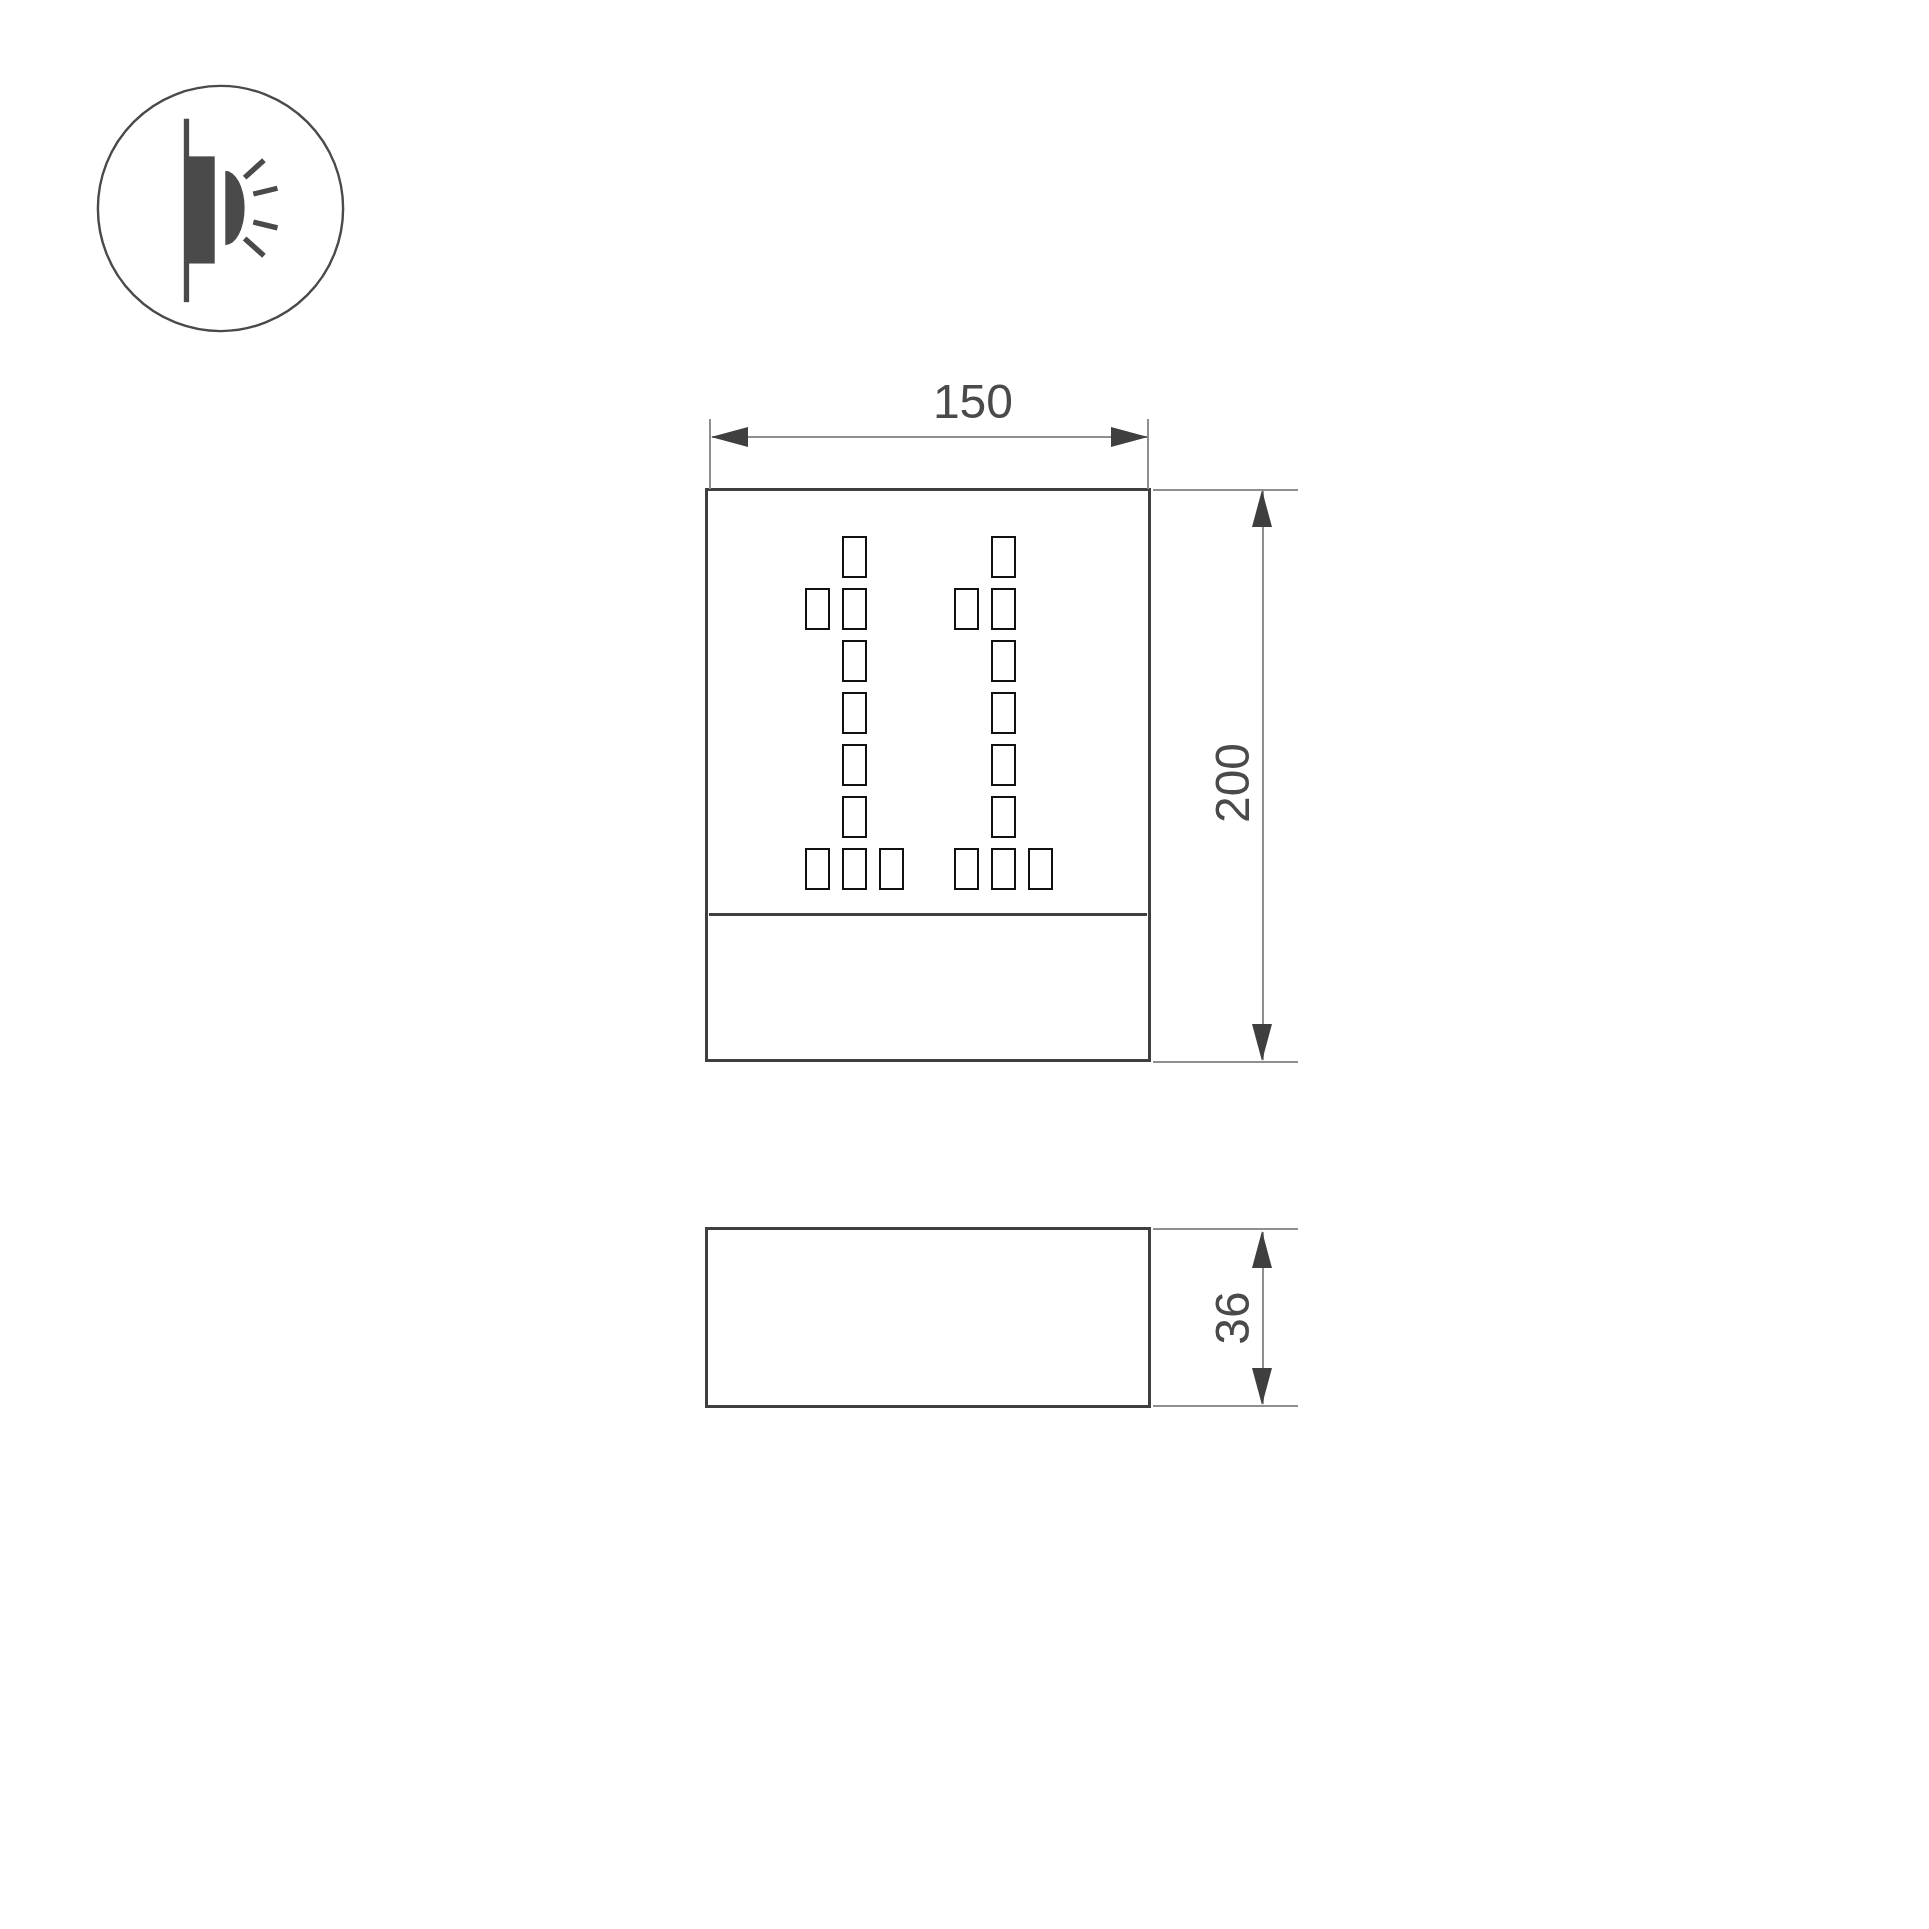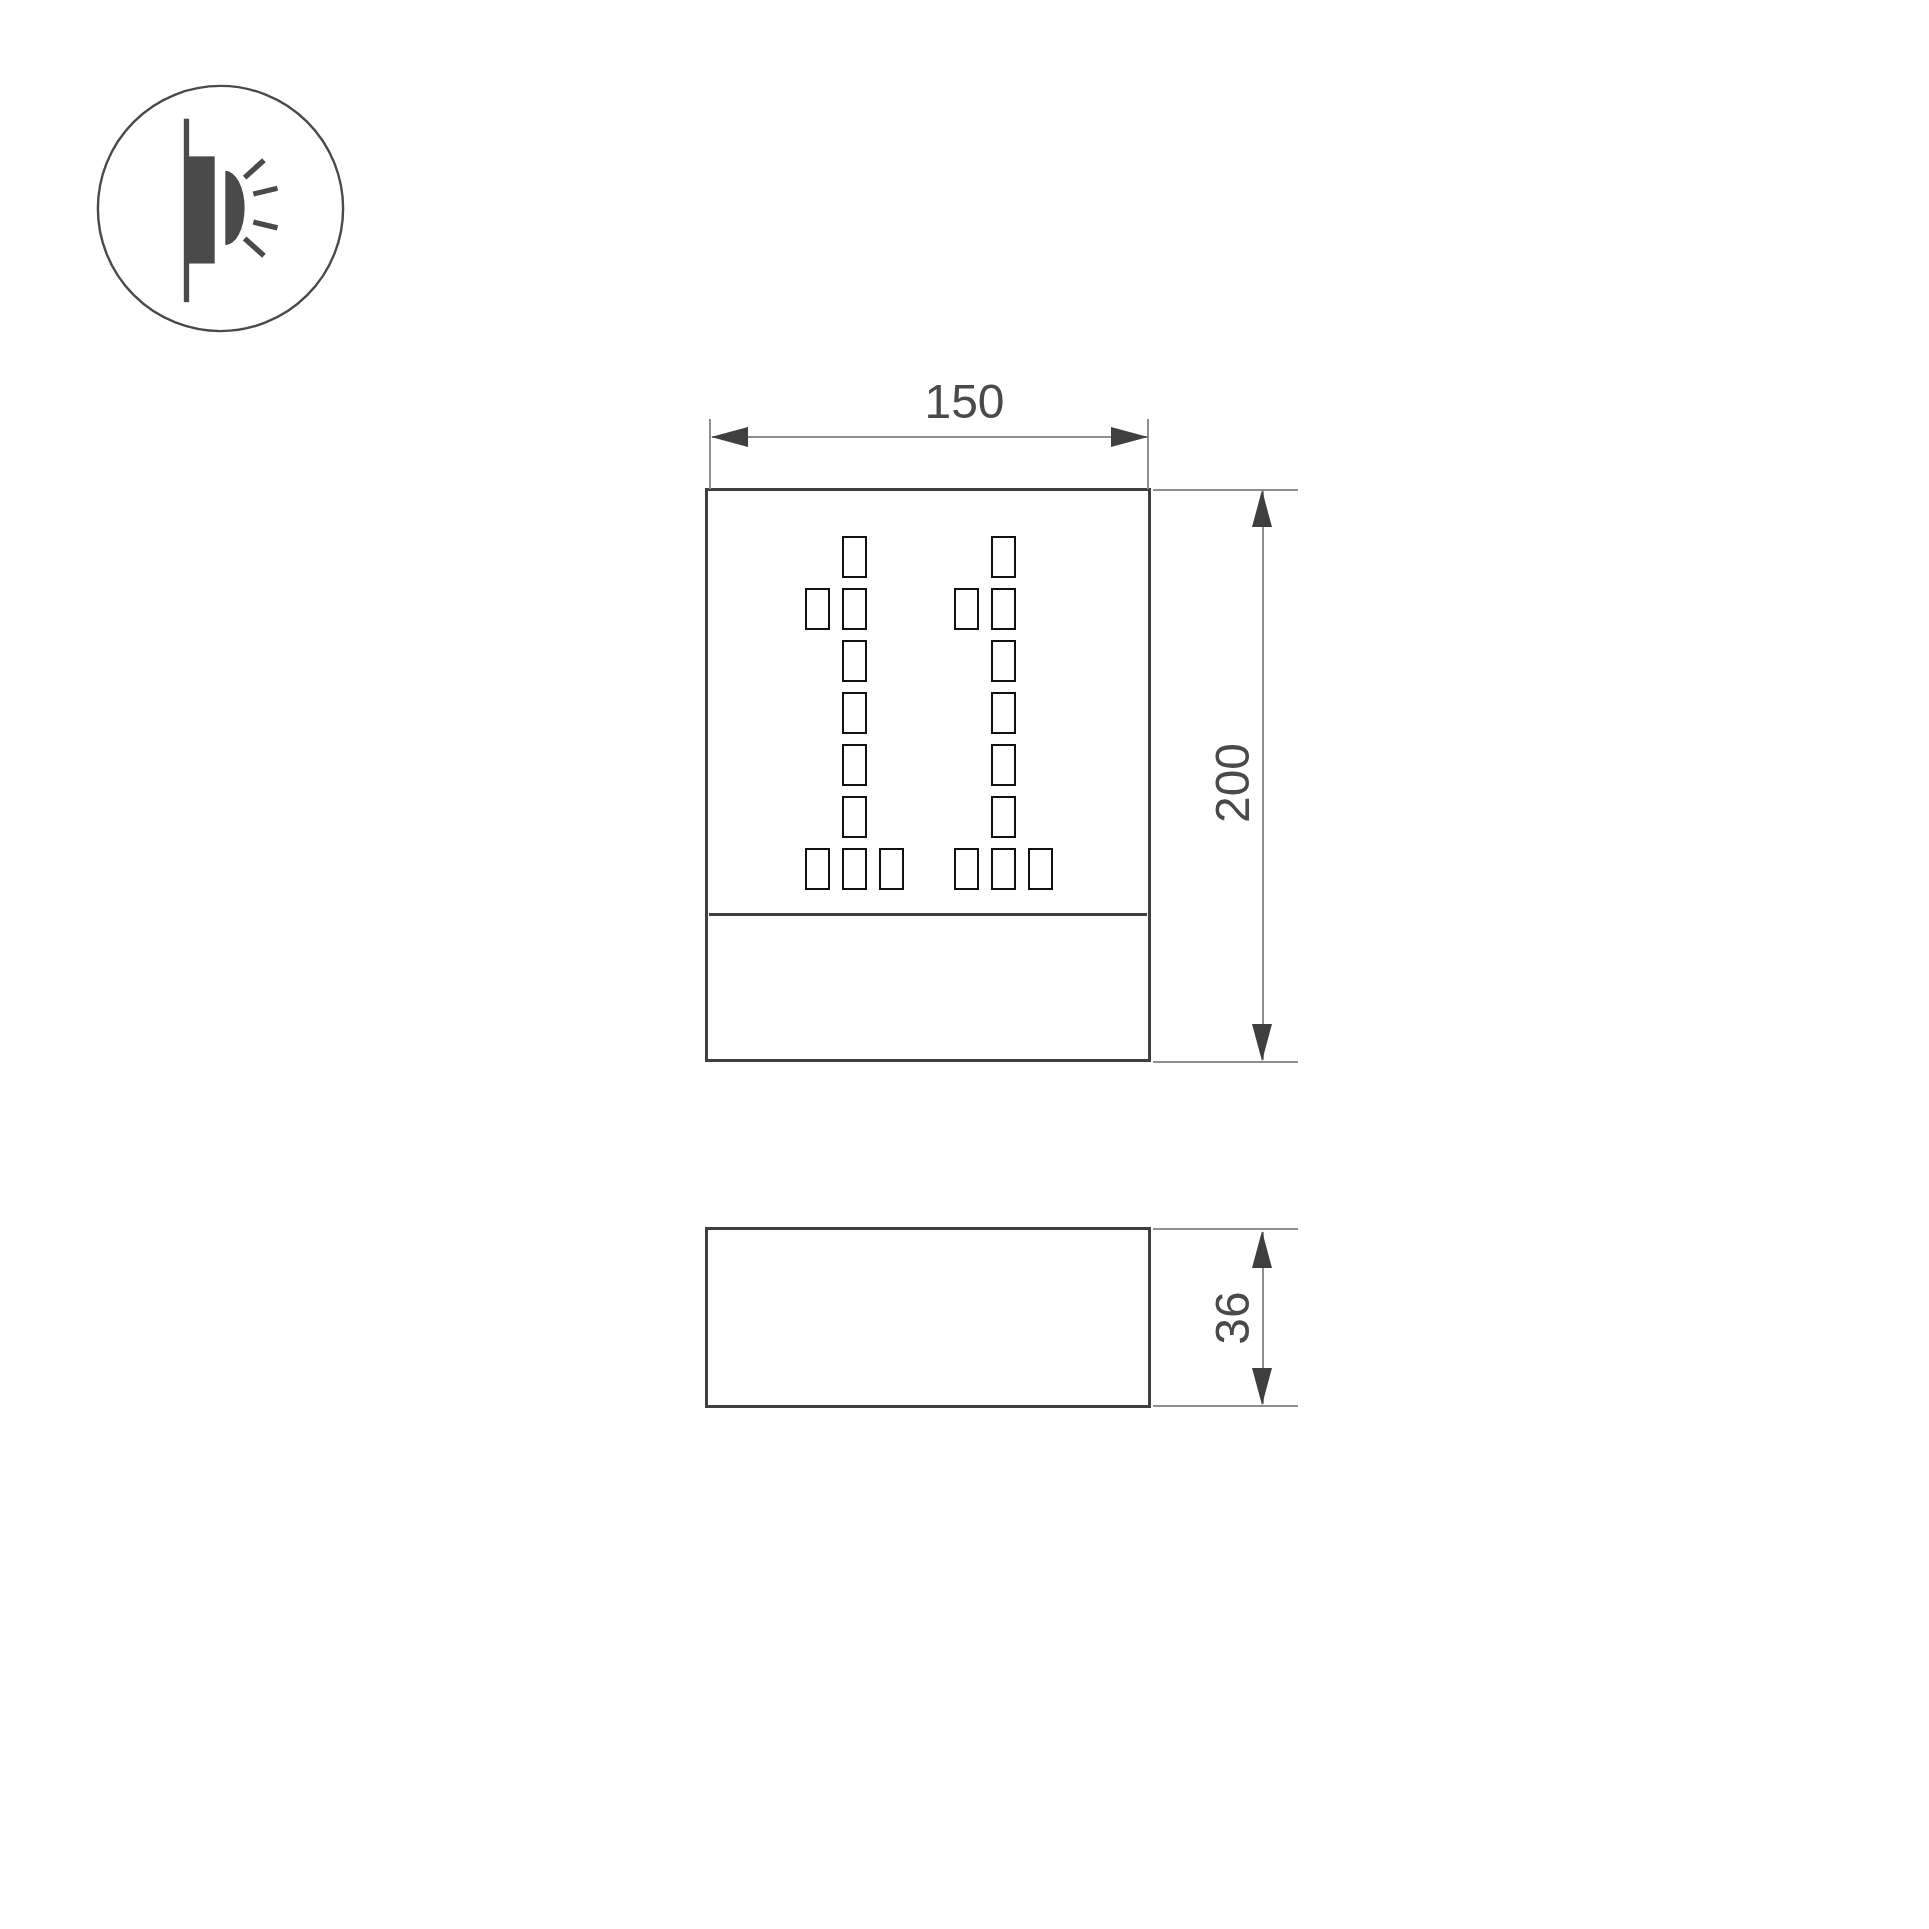--- a/index.html
+++ b/index.html
@@ -87,21 +87,21 @@
     white-space: nowrap;
   }
   .dim-label.vertical { transform: rotate(-90deg); transform-origin: center; }
 
   
   #dim150-ext-left  { left: 709px; top: 419px; width: 1.9px; height: 70px; }
   #dim150-ext-right { left: 1147px; top: 419px; width: 1.9px; height: 70px; }
   #dim150-line      { left: 712px; top: 436px; width: 435px; height: 1.9px; }
   #dim150-arrow-left  { left: 711px; top: 427px; }
   #dim150-arrow-right { left: 1111px; top: 427px; }
-  #dim150-label { left: 868px; top: 377px; }
+  #dim150-label { left: 820px; top: 377px; text-align: right; }
 
   
   #dim200-ext-top    { left: 1153px; top: 489px; width: 145px; height: 1.9px; }
   #dim200-ext-bottom { left: 1153px; top: 1061px; width: 145px; height: 1.9px; }
   #dim200-line       { left: 1262px; top: 491px; width: 1.9px; height: 569px; }
   #dim200-arrow-up   { left: 1252px; top: 490px; }
   #dim200-arrow-down { left: 1252px; top: 1024px; }
   #dim200-label { left: 1136px; top: 758px; }
 
   

